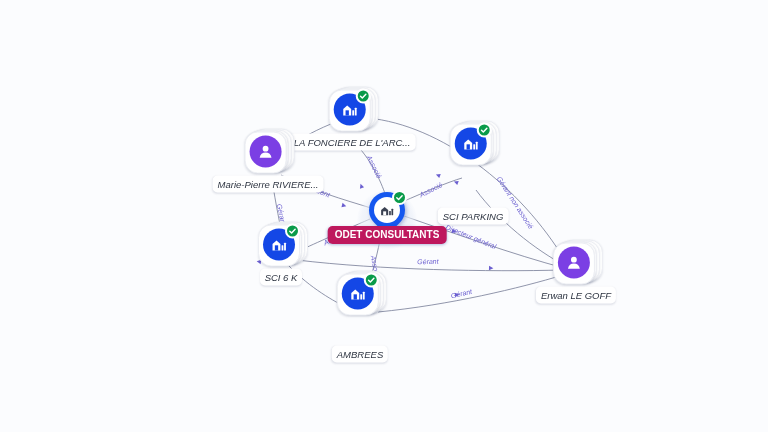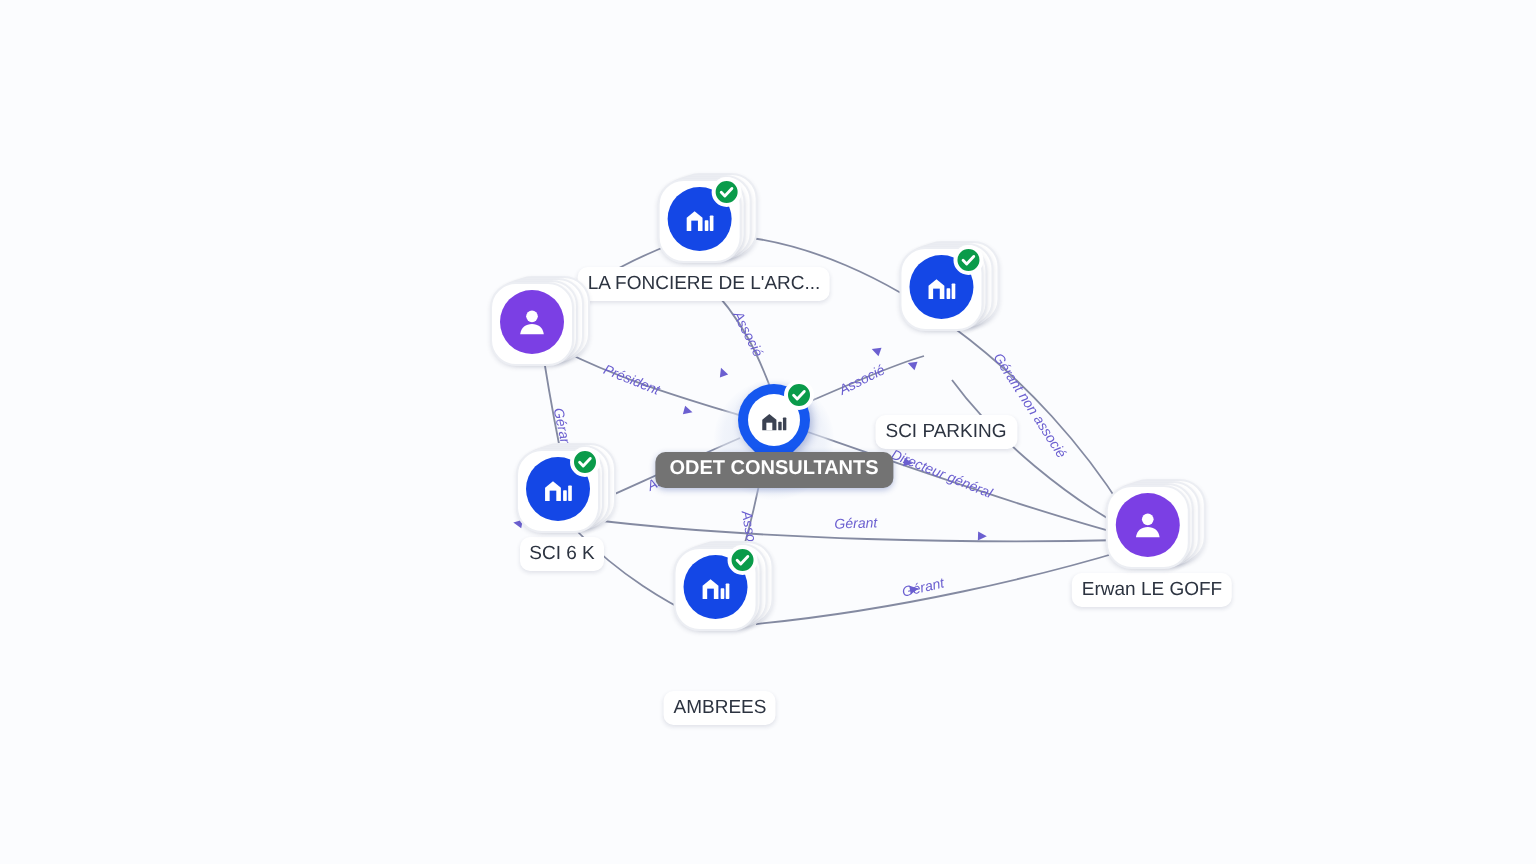--- a/index.html
+++ b/index.html
@@ -70,20 +70,21 @@
   .node-label {
     margin-top: 2px;
     white-space: nowrap;
     font-size: 9.5px;
     line-height: 13px;
     color: #2c3340;
     background: #ffffff;
     border-radius: 5px;
     padding: 2px 5px;
     box-shadow: 0 1px 2px rgba(30,40,80,0.12);
+    font-style: italic;
   }
 
   
   .node.focus { }
   .pin-wrap {
     position: relative;
     width: 46px; height: 56px;
   }
   .pin-halo {
     position: absolute;
@@ -120,21 +121,21 @@
   }
   .focus-label {
     position: absolute;
     top: 42px; left: 50%;
     transform: translateX(-50%);
     white-space: nowrap;
     font-size: 10px;
     line-height: 14px;
     font-weight: 700;
     color: #ffffff;
-    background: #737373;
+    background: #be185d;
     border-radius: 5px;
     padding: 2px 7px;
     box-shadow: 0 1px 3px rgba(20,50,150,0.30);
   }
 
   .edge-label {
     font-family: "Liberation Sans", sans-serif;
     font-size: 7px;
     font-style: italic;
     fill: #6b5fd0;
@@ -238,20 +239,21 @@
        <div class="sheet s2"></div>
        <div class="sheet s1"></div>
        <div class="sheet s0"></div>
        <div class="avatar person">
             <svg width="20" height="20" viewBox="0 0 24 24" aria-hidden="true">
     <circle cx="12" cy="8.6" r="3.5" fill="#ffffff"></circle>
     <path d="M4.9 19.4 C5.4 15.2 8.3 13.2 12 13.2 C15.7 13.2 18.6 15.2 19.1 19.4 Z" fill="#ffffff"></path>
   </svg>
           </div>
         </div>
+        <div class="node-label">Marie-Pierre RIVIERE...</div>
       </div>
       <div class="node" style="left: 473px; top: 172px; z-index: 20; gap: 40px;">
         <div class="card-stack">
           <div class="sheet s3"></div>
        <div class="sheet s2"></div>
        <div class="sheet s1"></div>
        <div class="sheet s0"></div>
        <div class="avatar company">
             <svg width="19" height="19" viewBox="0 0 24 24" aria-hidden="true">
     <path d="M3.2 10.6 L8.2 6.4 L13.2 10.6 L13.2 19 L3.2 19 Z" fill="#ffffff"></path>

